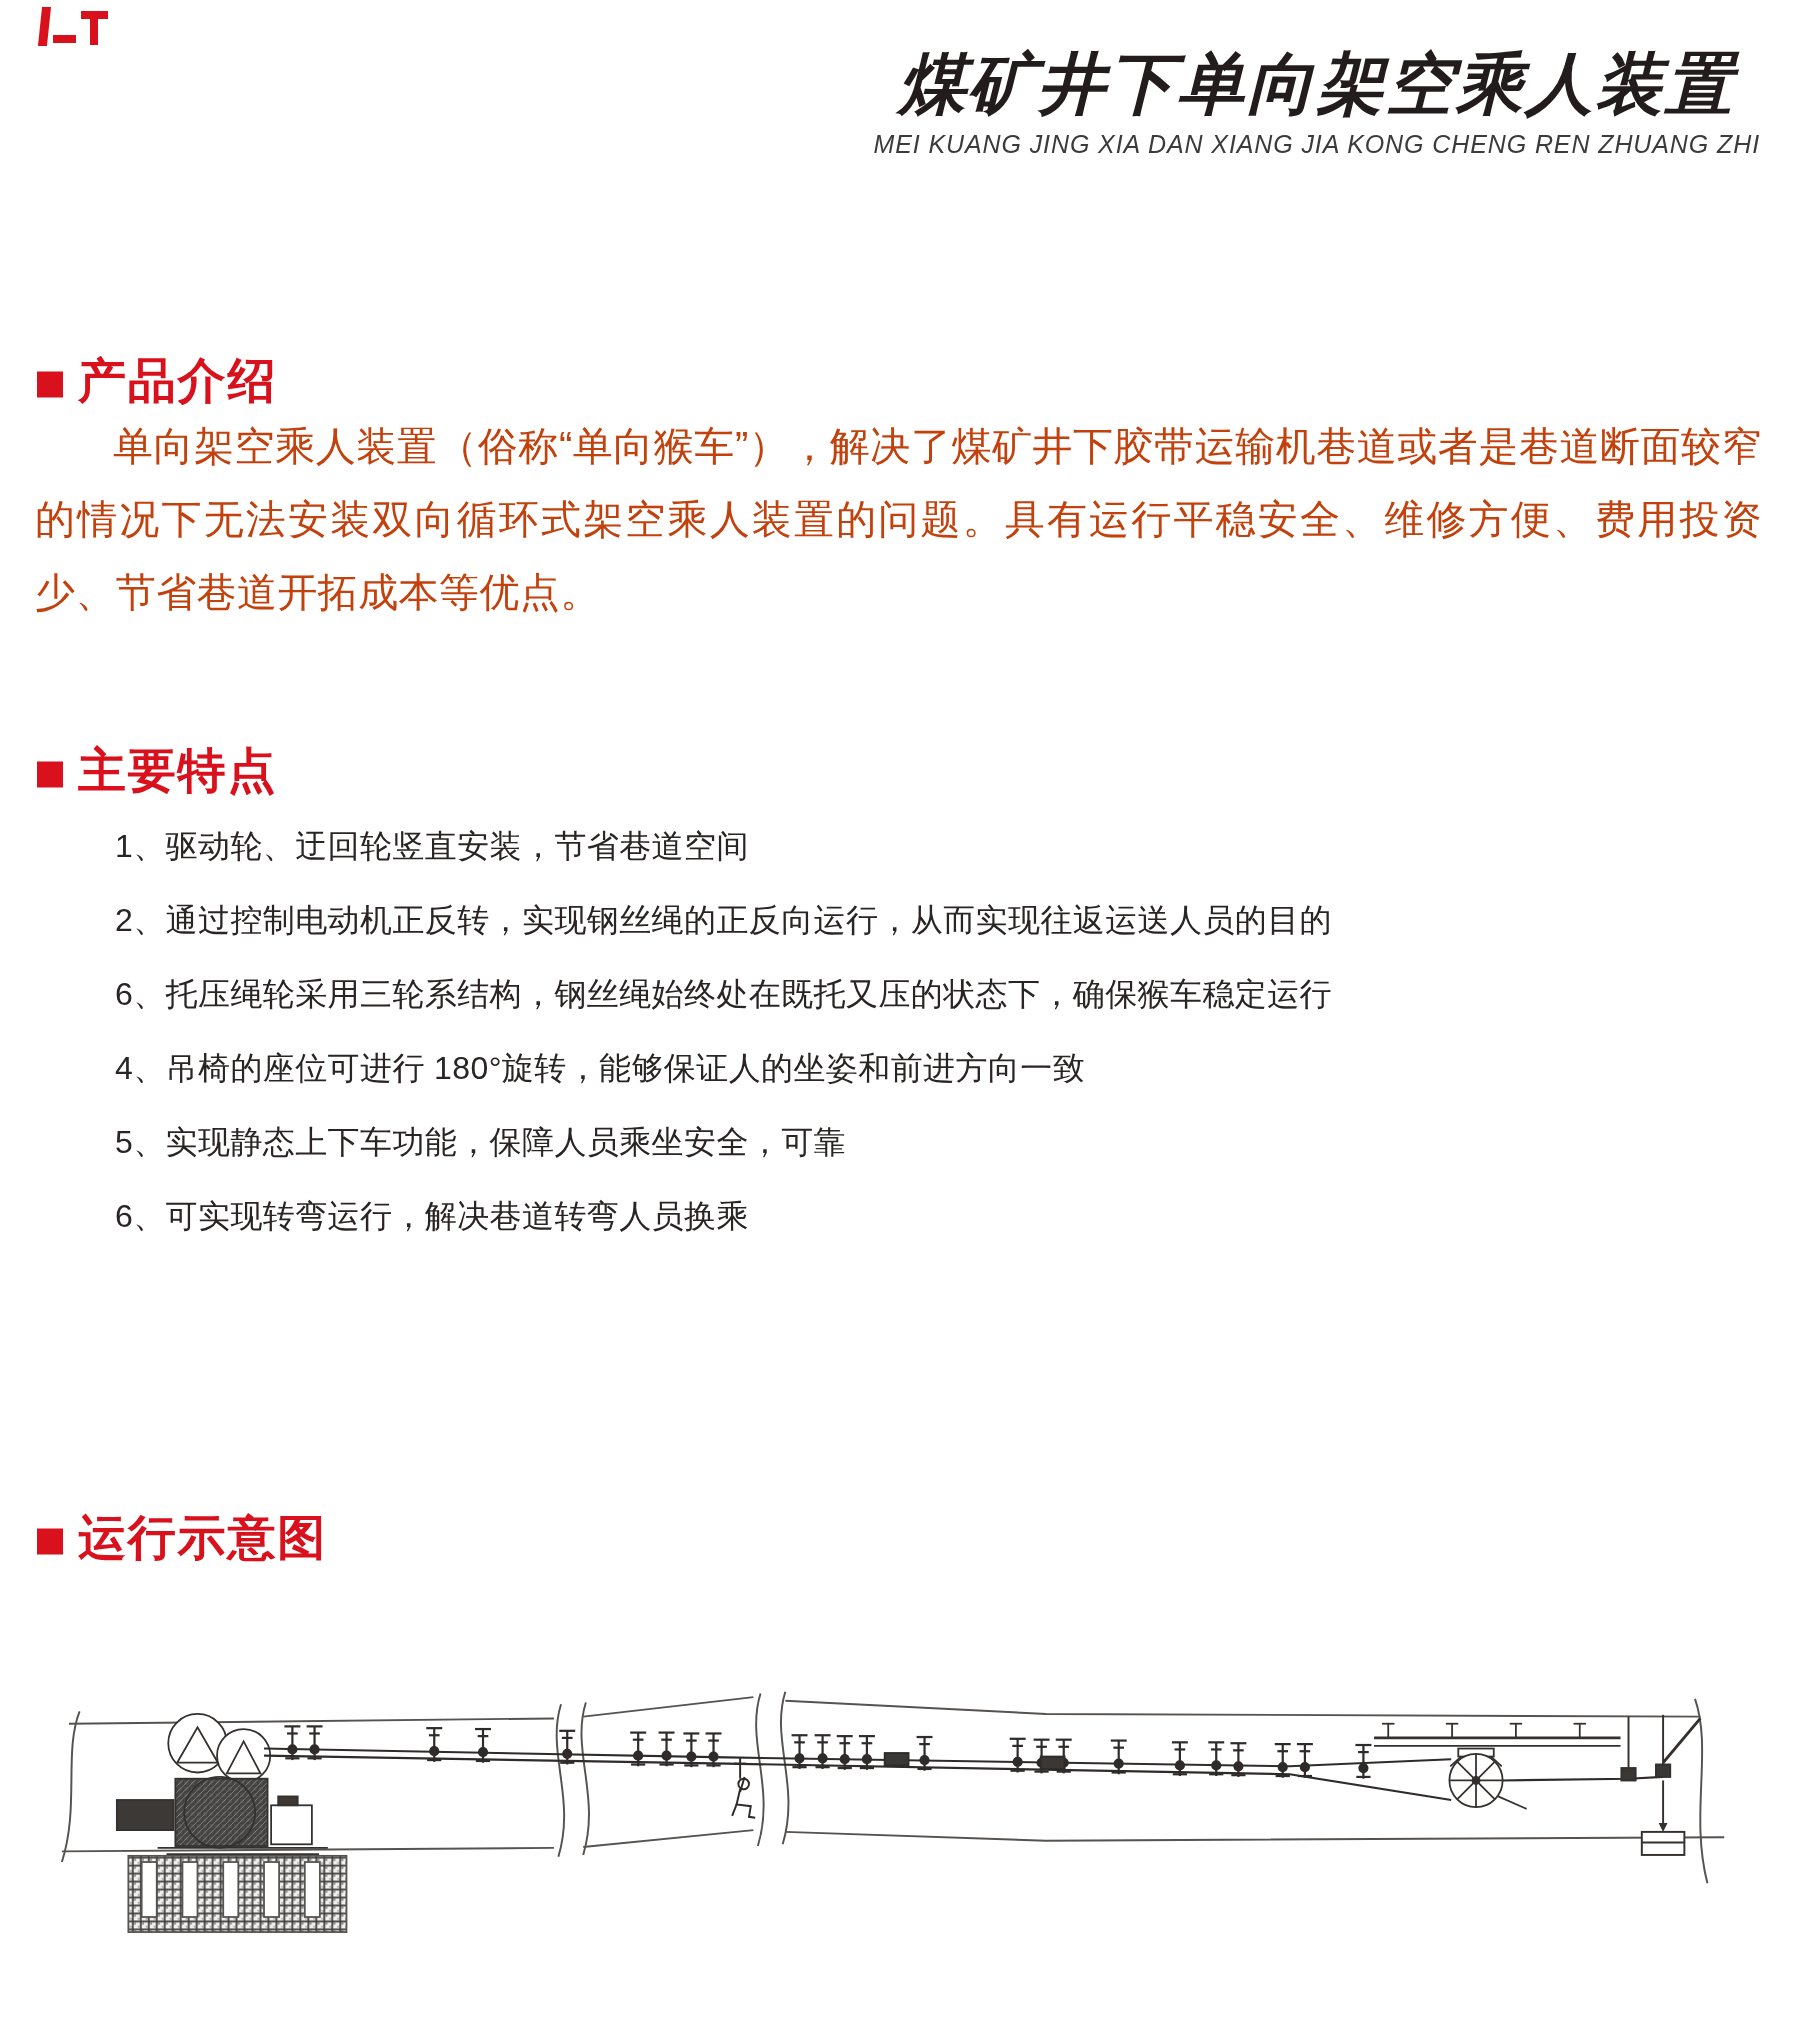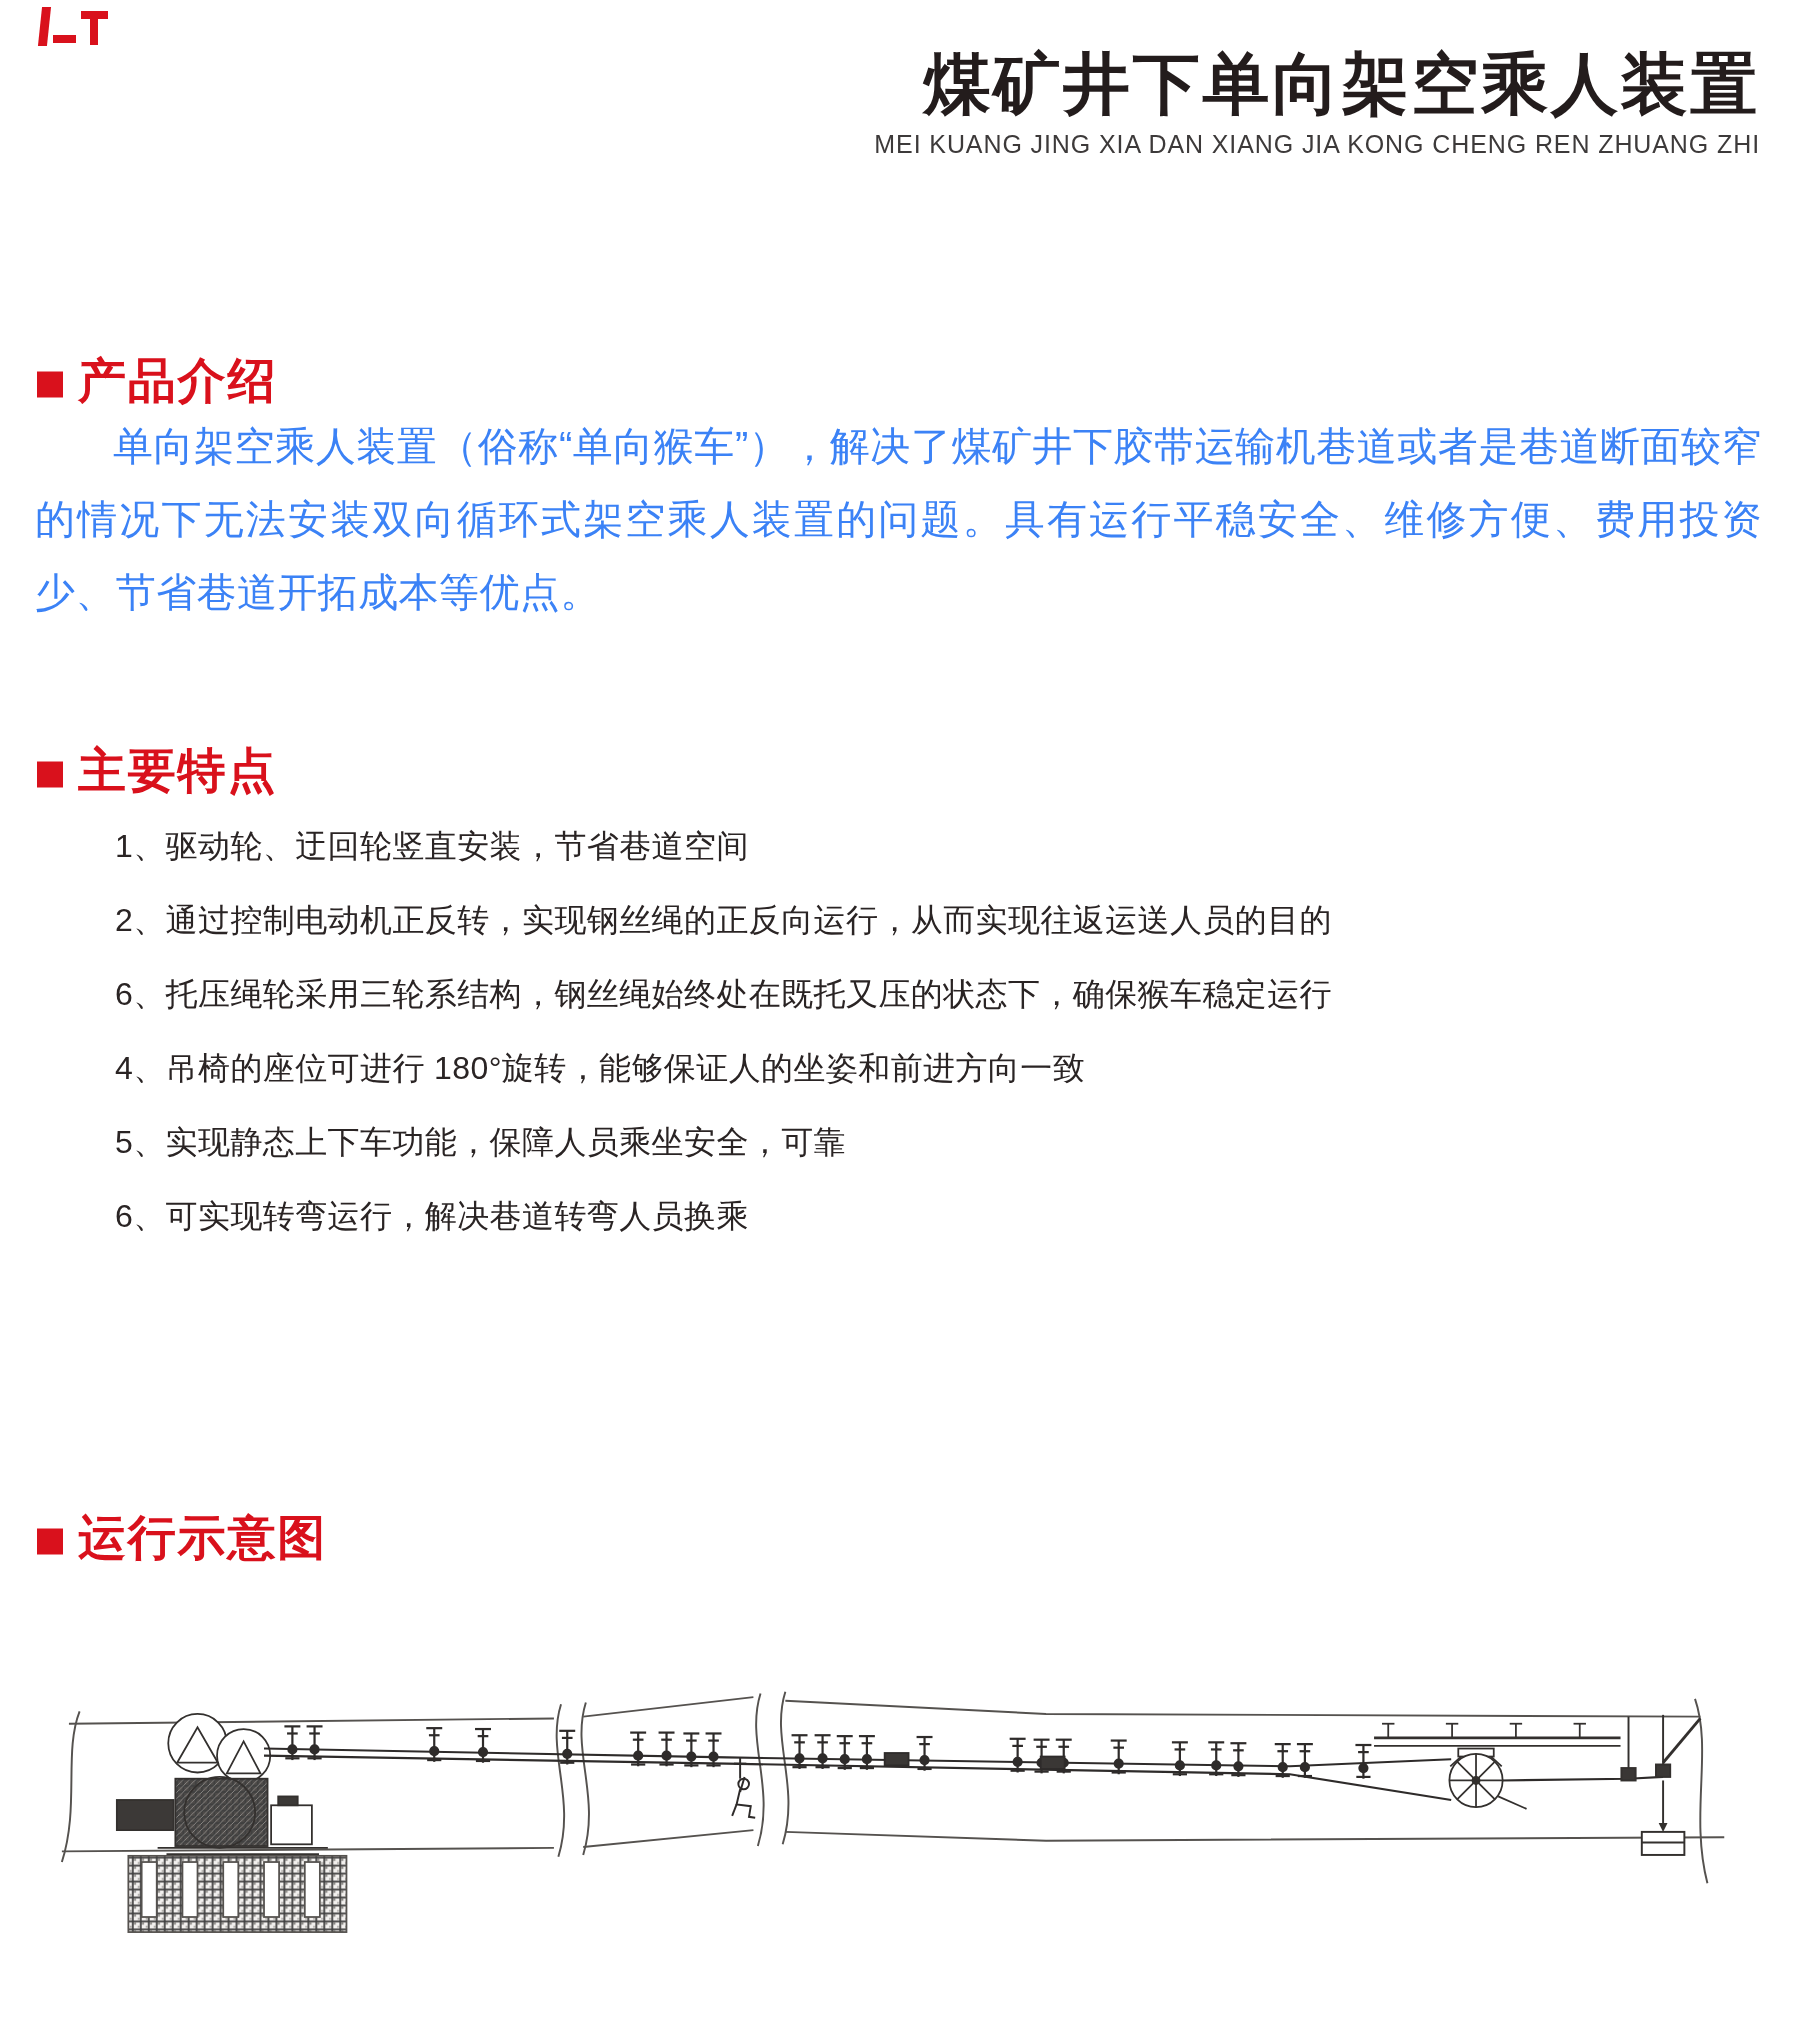--- a/index.html
+++ b/index.html
@@ -9,21 +9,21 @@
     color:#2a2424;overflow:hidden;
   }
   
   .corner-frags{position:absolute;left:35px;top:0;width:106px;height:55px;}
   .frag{position:absolute;background:#d9111c;}
   .frag.f1{left:5.3px;top:7px;width:8.9px;height:39px;transform:skewX(-6deg);}
   .frag.f2{left:17.7px;top:35px;width:23px;height:8px;}
   .frag.f3{left:46px;top:10.6px;width:26.6px;height:8px;}
   .frag.f4{left:55px;top:10.6px;width:8px;height:34px;}
   
-  .title-block{position:absolute;top:46px;right:43px;text-align:right;}
+  .title-block{position:absolute;top:46px;right:43px;text-align:center;font-style:italic;}
   .doc-title{
     font-size:67px;line-height:76px;font-weight:bold;color:#231c1c;
     letter-spacing:2.7px;white-space:nowrap;
   }
   .doc-subtitle{
     margin-top:8px;font-size:25px;line-height:28px;color:#3d3a3a;
     letter-spacing:0.9px;white-space:nowrap;font-weight:400;
   }
   
   .sec-head{
@@ -34,21 +34,21 @@
     width:26px;height:26px;background:#d9111c;margin-right:15px;
     flex:0 0 auto;transform:translateY(3.5px);
   }
   .sec-head.h-intro{top:349px;}
   .sec-head.h-features{top:739px;justify-content:flex-end;}
   .sec-head.h-diagram{top:1506px;align-items:center;}
   
   .intro-para{
     position:absolute;left:35px;top:410px;width:1727px;
     font-size:40px;line-height:73px;text-align:justify;
-    text-indent:78px;color:#3b82f6;letter-spacing:0.4px;
+    text-indent:78px;color:#c2410c;letter-spacing:0.4px;
   }
   .features-list{position:absolute;left:35px;top:809px;width:1727px;}
   .feature-item{
     font-size:32px;line-height:74px;text-indent:80px;text-align:justify;
     color:#2a2424;letter-spacing:0.4px;
   }
   
   .diagram-wrap{position:absolute;left:53px;top:1674px;width:1689px;height:275px;}
   svg{display:block;}
 </style>

